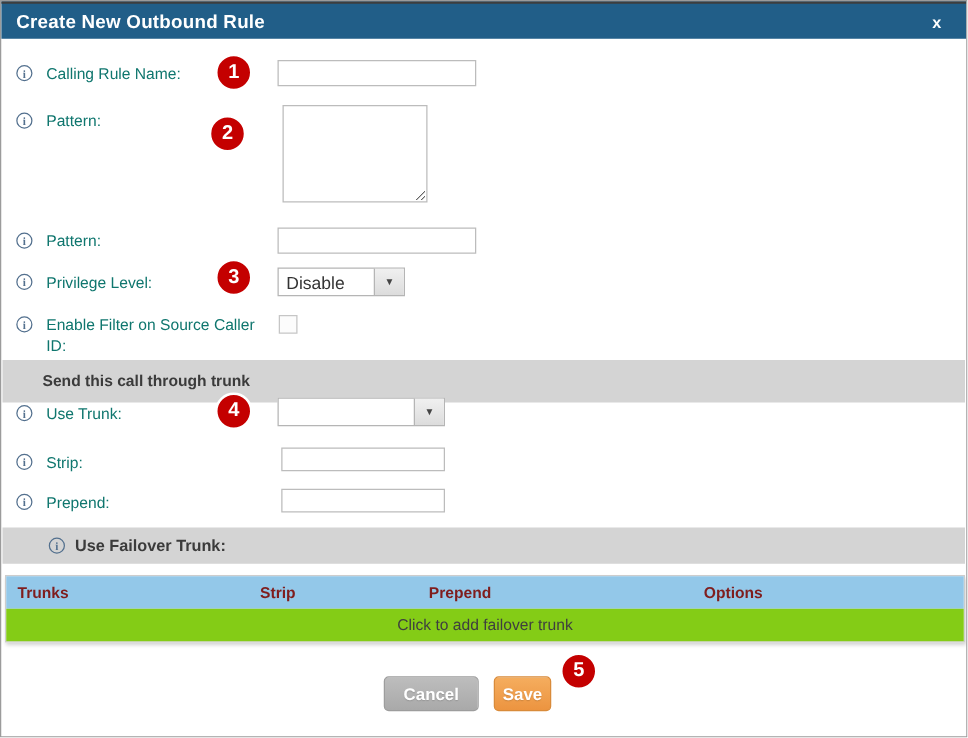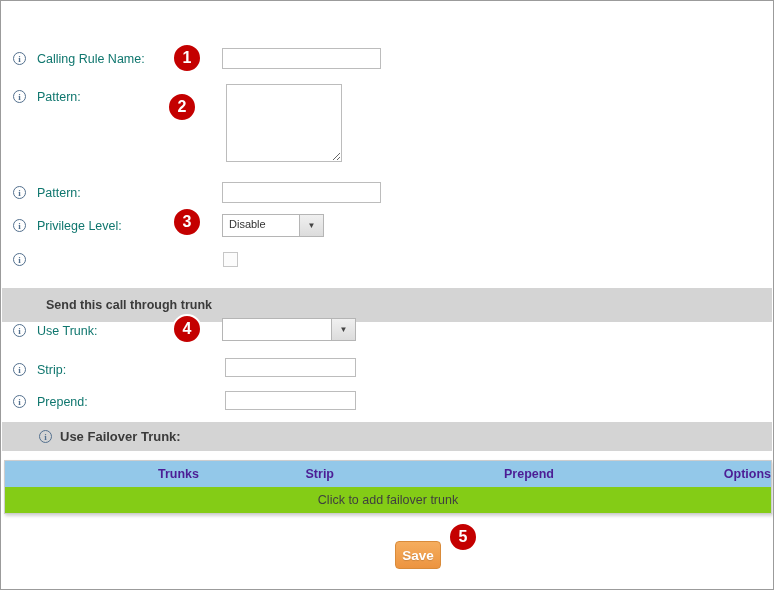--- a/index.html
+++ b/index.html
@@ -46,56 +46,56 @@
     font-family: "Liberation Sans", sans-serif; font-size: 12px; color: #333;
     padding: 0 4px; outline: none;
   }
   textarea.txt { resize: both; padding: 2px 4px; }
 
   .sel {
     position: absolute; height: 23px; border: 1px solid #b5b5b5; background: #fff;
     display: flex; align-items: stretch; cursor: pointer;
   }
   .sel .sel-value {
-    flex: 1 1 auto; font-size: 11px; color: #333; padding: 3px 0 0 6px;
+    flex: 1 1 auto; font-size: 14px; color: #333; padding: 3px 0 0 6px;
     overflow: hidden; white-space: nowrap;
   }
   .sel .sel-arrow {
     flex: 0 0 24px; border-left: 1px solid #b5b5b5;
     background: linear-gradient(#f0f0f0, #dcdcdc);
     display: flex; align-items: center; justify-content: center;
     color: #444; font-size: 8px;
   }
 
   .checkbox {
     position: absolute; width: 15px; height: 15px;
     border: 1px solid #c6c6c6; background: #fcfcfc; cursor: pointer;
   }
 
   
   .section-bar {
     position: absolute; left: 1px; right: 1px; background: #d4d4d4;
     display: flex; align-items: center;
     color: #3b3b3b; font-weight: bold;
   }
-  .bar-trunk { top: 287px; height: 34px; font-size: 12.5px; padding-left: 12px; }
+  .bar-trunk { top: 287px; height: 34px; font-size: 12.5px; }
   .bar-trunk .bar-text { padding-left: 32px; }
   .bar-failover { top: 421px; height: 29px; font-size: 13px; }
   .bar-failover .info-icon { margin-left: 37px; margin-top: 0; }
   .bar-failover .bar-text { padding-left: 8px; }
 
   
   .tbl {
     position: absolute; left: 3px; top: 459px; width: 768px;
     border: 1px solid #cdcdcd; background: #fff;
     box-shadow: 1px 2px 3px rgba(0,0,0,.18);
   }
   .tbl-header { display: flex; background: #93c8e9; height: 26px; align-items: center; }
   .tbl-header .th {
-    font-size: 12.5px; font-weight: bold; color: #4c1d95; padding-left: 9px; text-align: right;
+    font-size: 12.5px; font-weight: bold; color: #7f1d1d; padding-left: 9px;
   }
   .th-trunks  { width: 194px; }
   .th-strip   { width: 135px; }
   .th-prepend { width: 220px; }
   .th-options { flex: 1 1 auto; }
   .tbl-empty-row {
     height: 26px; display: flex; align-items: center; justify-content: center;
     font-size: 12.5px; color: #3f3f3f; cursor: pointer; background: #84cc16;
   }
 
@@ -138,20 +138,24 @@
   .row-filter    { top: 251px; }
   .row-usetrunk  { top: 322px; }
   .row-strip     { top: 361px; }
   .row-prepend   { top: 393px; }
 </style>
 </head>
 <body>
 
 <div class="dialog">
 
+  <div class="titlebar">
+    <span class="title">Create New Outbound Rule</span>
+    <span class="close">x</span>
+  </div>
 
   <div class="row row-calling">
     <span class="info-icon">i</span>
     <span class="lbl">Calling Rule Name:</span>
   </div>
   <input class="txt" style="left: 221px; top: 47px; width: 159px; height: 21px;" value="">
 
   <div class="row row-pattern">
     <span class="info-icon">i</span>
     <span class="lbl">Pattern:</span>
@@ -168,20 +172,21 @@
     <span class="info-icon">i</span>
     <span class="lbl">Privilege Level:</span>
   </div>
   <div class="sel" style="left:221px; top:213px; width:102px;">
     <span class="sel-value">Disable</span>
     <span class="sel-arrow">▼</span>
   </div>
 
   <div class="row row-filter">
     <span class="info-icon">i</span>
+    <span class="lbl" style="width:186px;">Enable Filter on Source Caller ID:</span>
   </div>
   <div class="checkbox" style="left:222px; top:251px;"></div>
 
   <div class="section-bar bar-trunk">
     <span class="bar-text">Send this call through trunk</span>
   </div>
 
   <div class="row row-usetrunk">
     <span class="info-icon">i</span>
     <span class="lbl">Use Trunk:</span>
@@ -211,20 +216,21 @@
   <div class="tbl">
     <div class="tbl-header">
       <span class="th th-trunks">Trunks</span>
       <span class="th th-strip">Strip</span>
       <span class="th th-prepend">Prepend</span>
       <span class="th th-options">Options</span>
     </div>
     <div class="tbl-empty-row">Click to add failover trunk</div>
   </div>
 
+  <div class="btn btn-cancel">Cancel</div>
   <div class="btn btn-save">Save</div>
 
   <div class="badge badge-1">1</div>
   <div class="badge badge-2">2</div>
   <div class="badge badge-3">3</div>
   <div class="badge badge-4">4</div>
   <div class="badge badge-5">5</div>
 
 </div>
 

